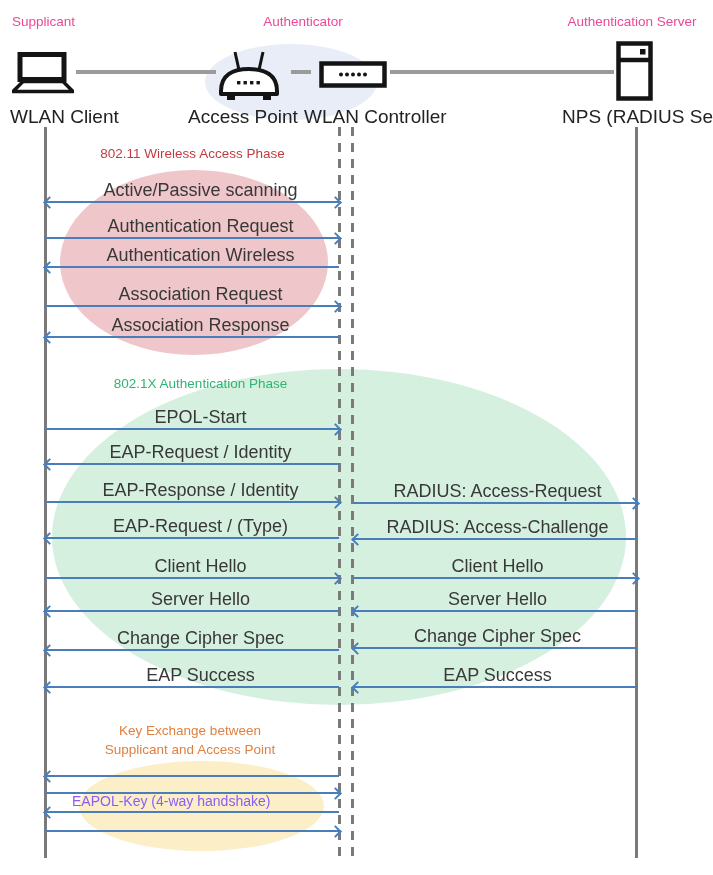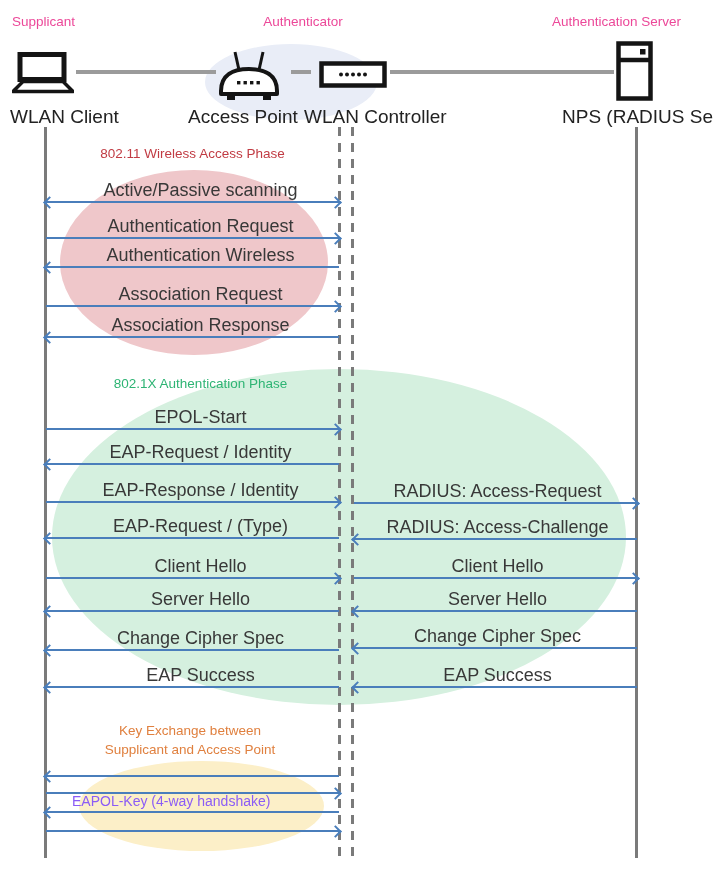--- a/index.html
+++ b/index.html
@@ -35,21 +35,21 @@
 </style>
 </head>
 <body>
 
 <div id="canvas" style="--arrow: #4a7ebb; --lifeline: #7a7a7a; --connector: #9b9b9b; --label-text: #383838; --phase-red: #c13b43; --phase-green: #2eb474; --phase-orange: #e0803f; --ellipse-pink: #efc7ca; --ellipse-green: #d5f0df; --ellipse-yellow: #fcefc8; --ellipse-blue: #e9edf7;">
 
   <div class="abs ellipse" style="left:205px;top:44px;width:172px;height:76px;background:var(--ellipse-blue);"></div>
 
   <div class="abs role-label" style="left:12px;top:14px;">Supplicant</div>
   <div class="abs role-label" style="left:243px;top:14px;width:120px;text-align:center;">Authenticator</div>
-  <div class="abs role-label" style="left:552px;top:14px;width:160px;">Authentication Server</div>
+  <div class="abs role-label" style="left:552px;top:14px;width:160px;text-align:center;">Authentication Server</div>
 
   <div class="abs connector" style="left:76px;width:140px;"></div>
   <div class="abs connector" style="left:291px;width:20px;"></div>
   <div class="abs connector" style="left:390px;width:224px;"></div>
 
   <svg class="abs icon" style="left:12px;top:52px;" width="62" height="42" viewBox="0 0 62 42">
     <rect x="8" y="2.5" width="44" height="25" fill="#fff" stroke="#141414" stroke-width="5"></rect>
     <path d="M1 39.5 L11 29.5 H51 L61 39.5 Z" fill="#fff" stroke="#141414" stroke-width="3.5" stroke-linejoin="round"></path>
   </svg>
 

